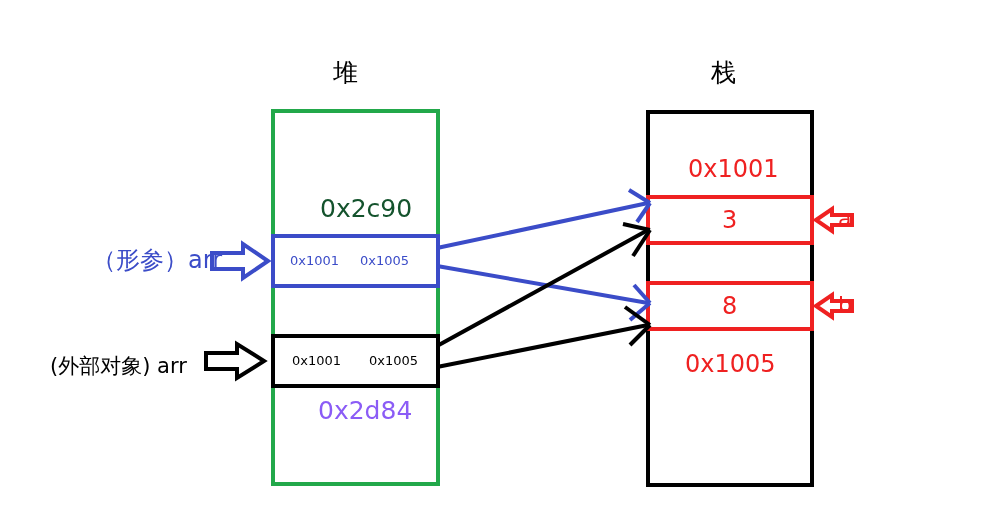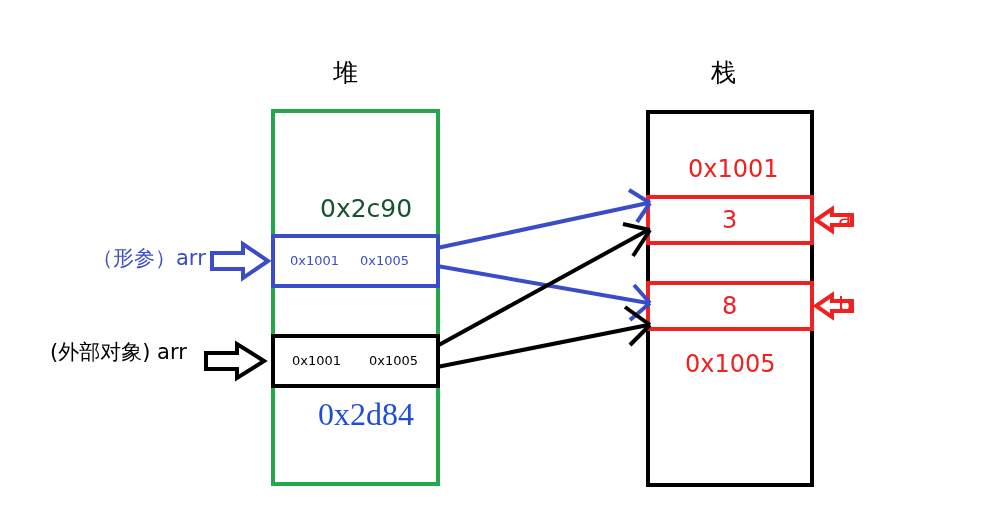--- a/index.html
+++ b/index.html
@@ -3,26 +3,26 @@
 <meta charset="utf-8">
 <style>
   html,body{margin:0;padding:0;background:#ffffff;}
   body{width:1000px;height:529px;overflow:hidden;
        font-family:"DejaVu Sans","Liberation Sans",sans-serif;}
   #stage{position:relative;width:1000px;height:529px;background:#fff;}
   #stage svg{position:absolute;left:0;top:0;width:1000px;height:529px;}
   .lbl{position:absolute;white-space:nowrap;line-height:1;}
   .t-title{font-size:25px;color:#000;}
   .t-heapaddr{font-size:25px;color:#14532d;}
-  .t-heapaddr2{font-size:32px;color:#1d4ed8;font-family:Liberation Serif, serif;}
+  .t-heapaddr2{font-size:25px;color:#8b5cf6;}
   .t-cell{font-size:13px;color:#3b4cc8;}
   .t-cellk{font-size:13px;color:#000;}
   .t-red{font-size:24px;color:#ef2121;}
   .t-redsm{font-size:22px;color:#ef2121;}
-  .t-side-blue{font-size:21px;color:#3b4cc8;}
+  .t-side-blue{font-size:24px;color:#3b4cc8;}
   .t-side-black{font-size:21px;color:#000;}
 </style>
 </head>
 <body>
 
 <div id="stage">
 
   <svg viewBox="0 0 1000 529">
 
     <rect x="273" y="111" width="165" height="373" fill="none" stroke="#22a84a" stroke-width="4"></rect>
@@ -82,21 +82,21 @@
   <div class="lbl t-cell" style="left:290px;top:254px;">0x1001</div>
 
   <div class="lbl t-cell" style="left:360px;top:254px;">0x1005</div>
 
   <div class="lbl t-cellk" style="left:292px;top:354px;">0x1001</div>
 
   <div class="lbl t-cellk" style="left:369px;top:354px;">0x1005</div>
 
   <div class="lbl t-side-blue" style="left:92px;top:248px;">（形参）arr</div>
 
-  <div class="lbl t-side-black" style="left:50px;top:342px;">(外部对象) arr</div>
+  <div class="lbl t-side-black" style="left:50px;top:356px;">(外部对象) arr</div>
 
   <div class="lbl t-red" style="left:688px;top:157px;">0x1001</div>
 
   <div class="lbl t-red" style="left:685px;top:352px;">0x1005</div>
 
   <div class="lbl t-red" style="left:722px;top:208px;">3</div>
 
   <div class="lbl t-red" style="left:722px;top:294px;">8</div>
 
   <div class="lbl t-redsm" style="left:838px;top:208px;">a</div>

